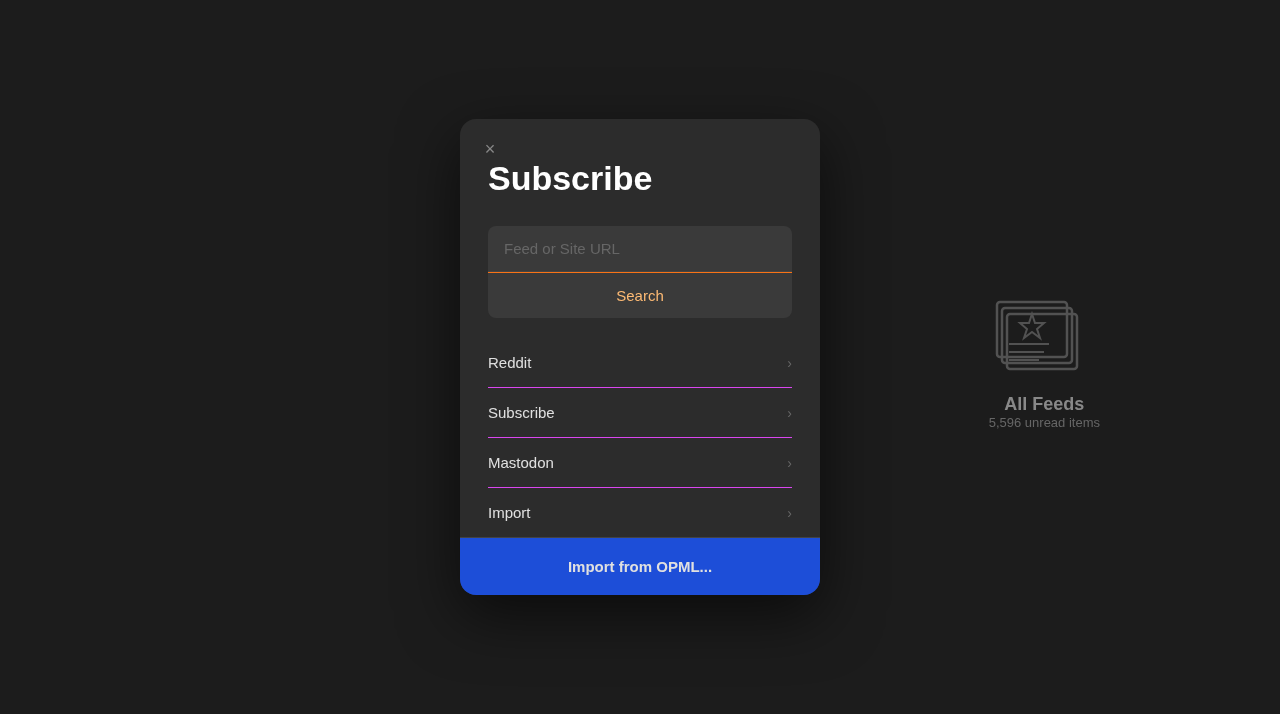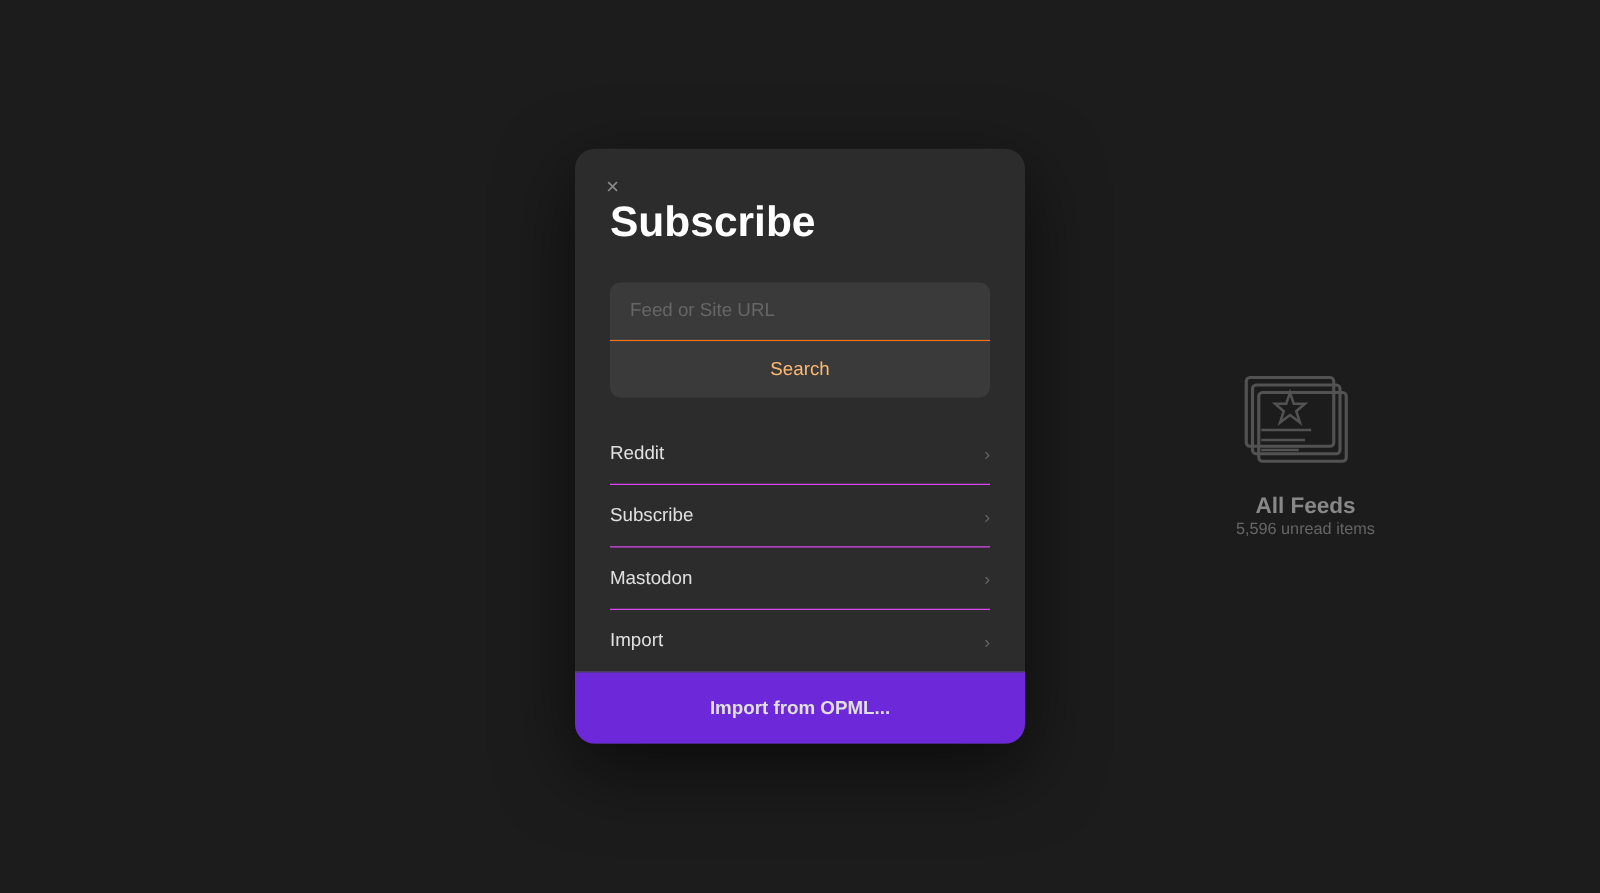--- a/index.html
+++ b/index.html
@@ -162,21 +162,21 @@
 
     .chevron-icon {
       color: #666;
       font-size: 14px;
     }
 
     
     .import-button {
       display: block;
       width: 100%;
-      background-color: #6d28d9;
+      background-color: #1d4ed8;
       border: none;
       border-top: 1px solid #444;
       padding: 20px;
       color: #e0e0e0;
       font-size: 15px;
       font-weight: 600;
       cursor: pointer;
       text-align: center;
     }
   </style>

